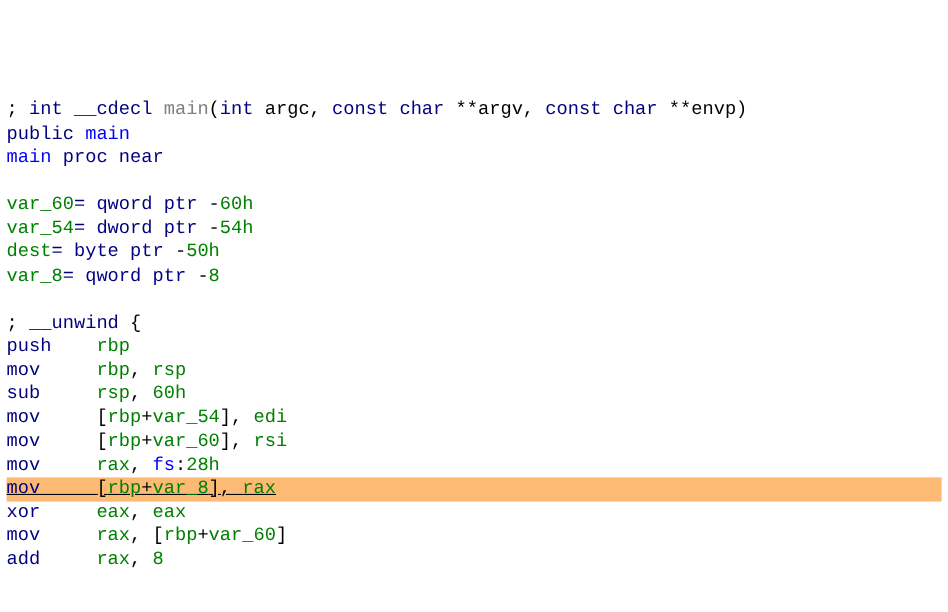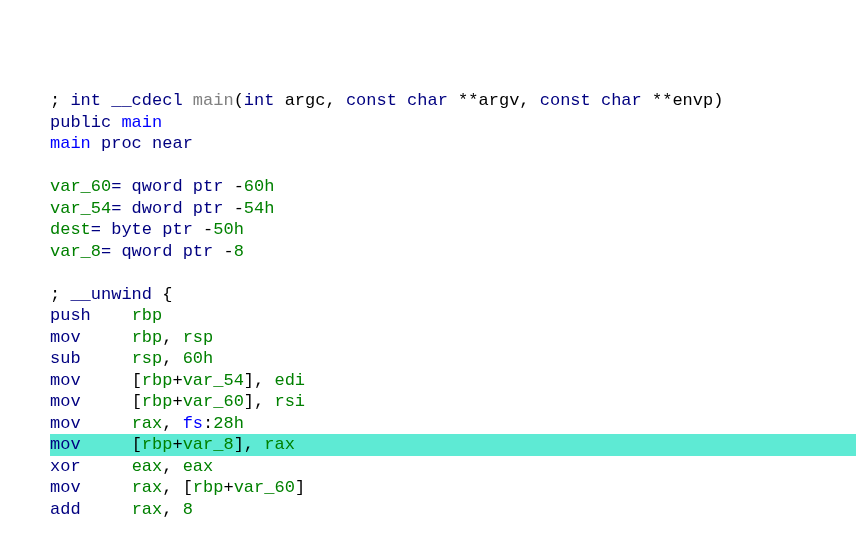--- a/index.html
+++ b/index.html
@@ -5,22 +5,22 @@
   * { margin: 0; padding: 0; box-sizing: border-box; }
   body {
     font-family: Consolas, "Courier New", monospace;
     font-size: 17px;
     line-height: 21.5px;
     background: #ffffff;
     color: #000000;
     white-space: pre;
     padding: 4px 6px;
   }
-  .line { display: block; margin-left: 44px; }
-  .line.hl { background: #5eead4; }
+  .line { display: block; }
+  .line.hl { background: #fdba74; text-decoration: underline; }
   .t-navy { color: #000080; }
   .t-gray { color: #808080; }
   .t-blue { color: #0000ff; }
   .t-green { color: #008000; text-align: right; }
   .t-black { color: #000000; }
   .seg { white-space: pre; }
 </style>
 </head>
 <body>
 

